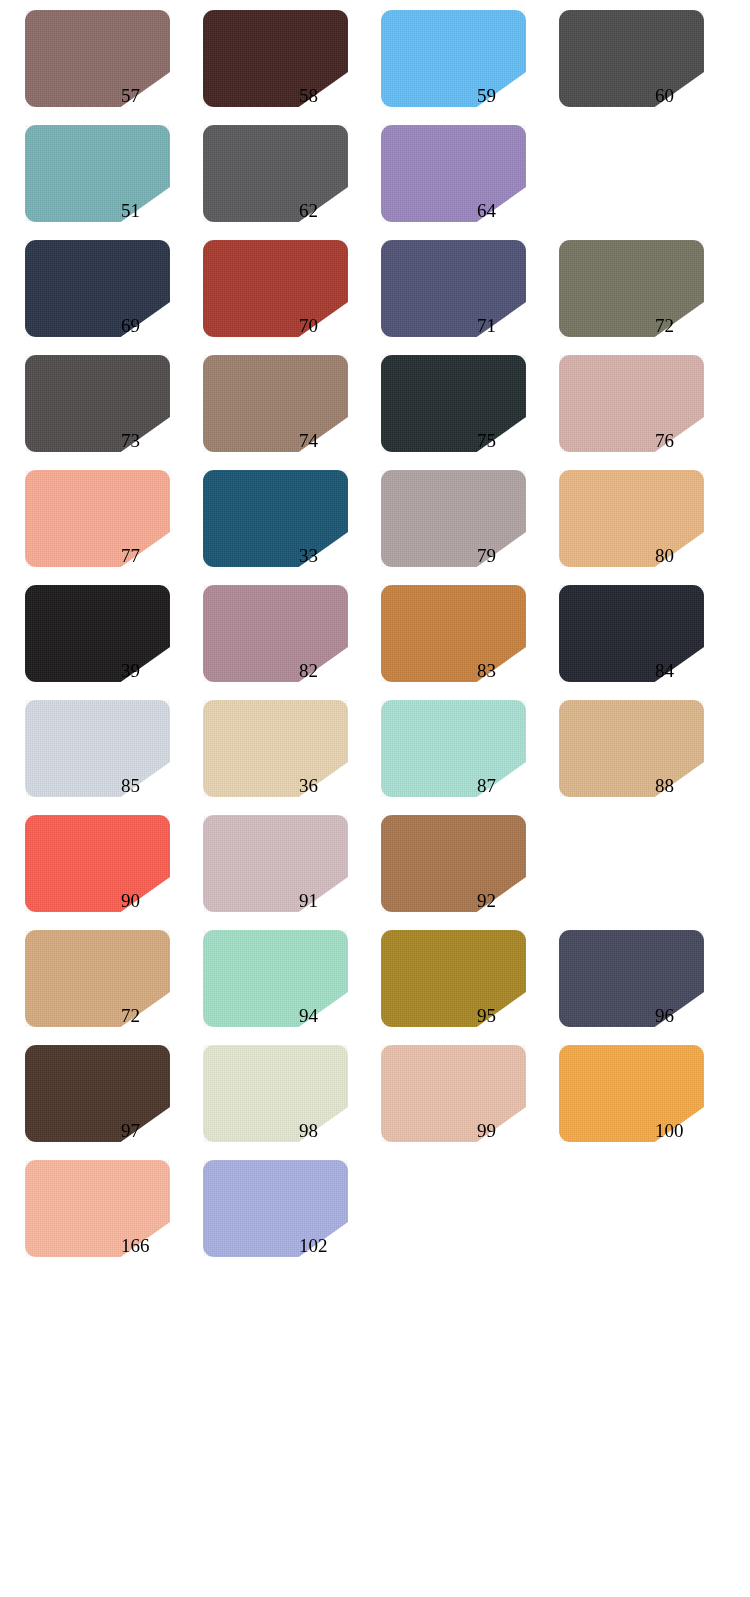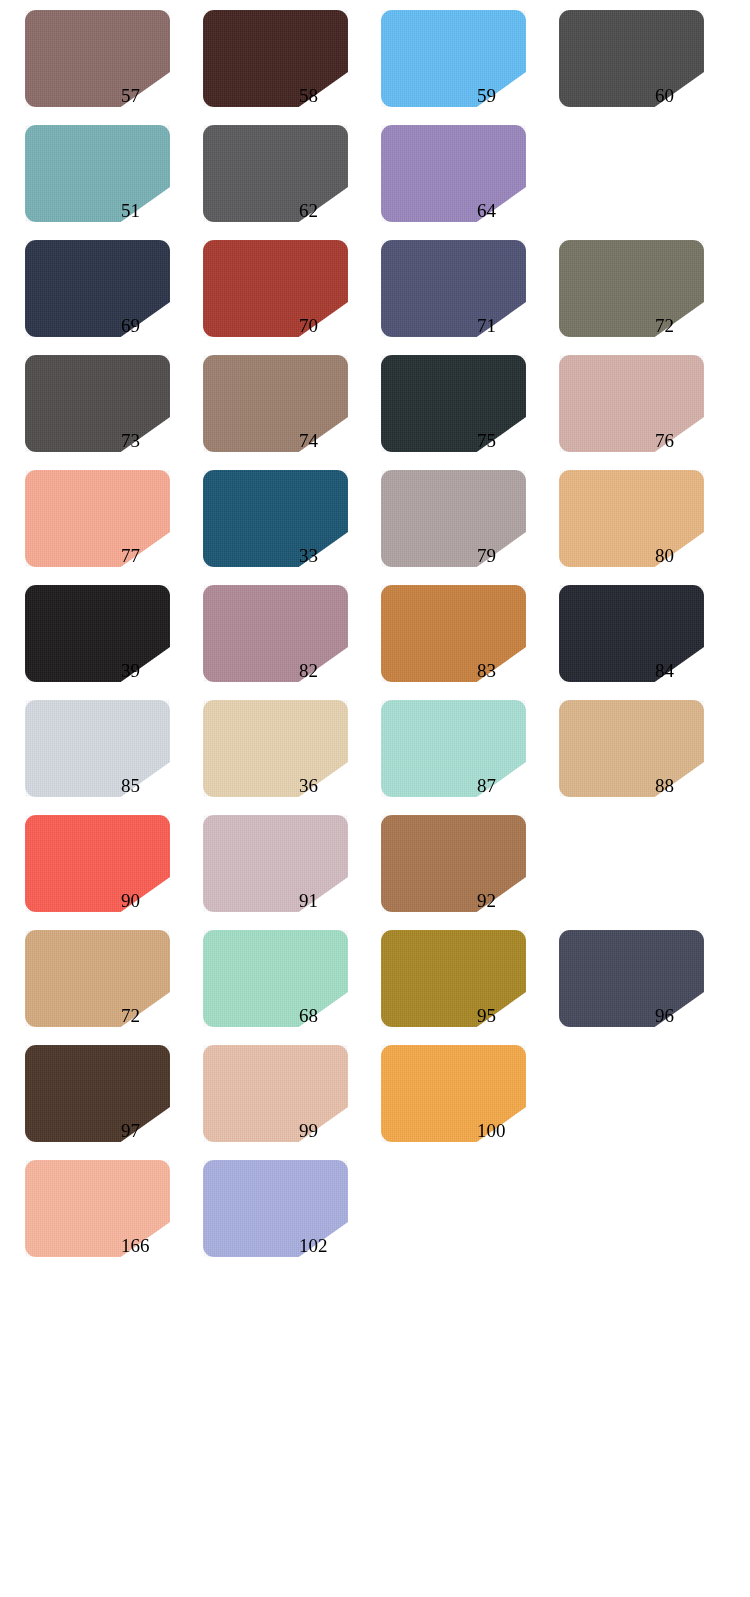--- a/index.html
+++ b/index.html
@@ -219,37 +219,41 @@
         <div class="swatch-number">92</div>
       </div>
     </div>
     <div class="swatch-row">
       <div class="swatch-cell">
         <div class="swatch-chip" style="background: rgb(213, 171, 128);"></div>
         <div class="swatch-number">72</div>
       </div>
       <div class="swatch-cell">
         <div class="swatch-chip" style="background: rgb(163, 223, 199);"></div>
-        <div class="swatch-number">68</div>
+        <div class="swatch-number">94</div>
       </div>
       <div class="swatch-cell">
         <div class="swatch-chip" style="background: rgb(168, 135, 36);"></div>
         <div class="swatch-number">95</div>
       </div>
       <div class="swatch-cell">
         <div class="swatch-chip" style="background: rgb(68, 72, 90);"></div>
         <div class="swatch-number">96</div>
       </div>
     </div>
     <div class="swatch-row">
       <div class="swatch-cell">
         <div class="swatch-chip" style="background: rgb(75, 53, 40);"></div>
         <div class="swatch-number">97</div>
       </div>
       <div class="swatch-cell">
+        <div class="swatch-chip" style="background: rgb(227, 230, 208);"></div>
+        <div class="swatch-number">98</div>
+      </div>
+      <div class="swatch-cell">
         <div class="swatch-chip" style="background: rgb(232, 193, 172);"></div>
         <div class="swatch-number">99</div>
       </div>
       <div class="swatch-cell">
         <div class="swatch-chip" style="background: rgb(245, 169, 73);"></div>
         <div class="swatch-number">100</div>
       </div>
     </div>
     <div class="swatch-row">
       <div class="swatch-cell">

